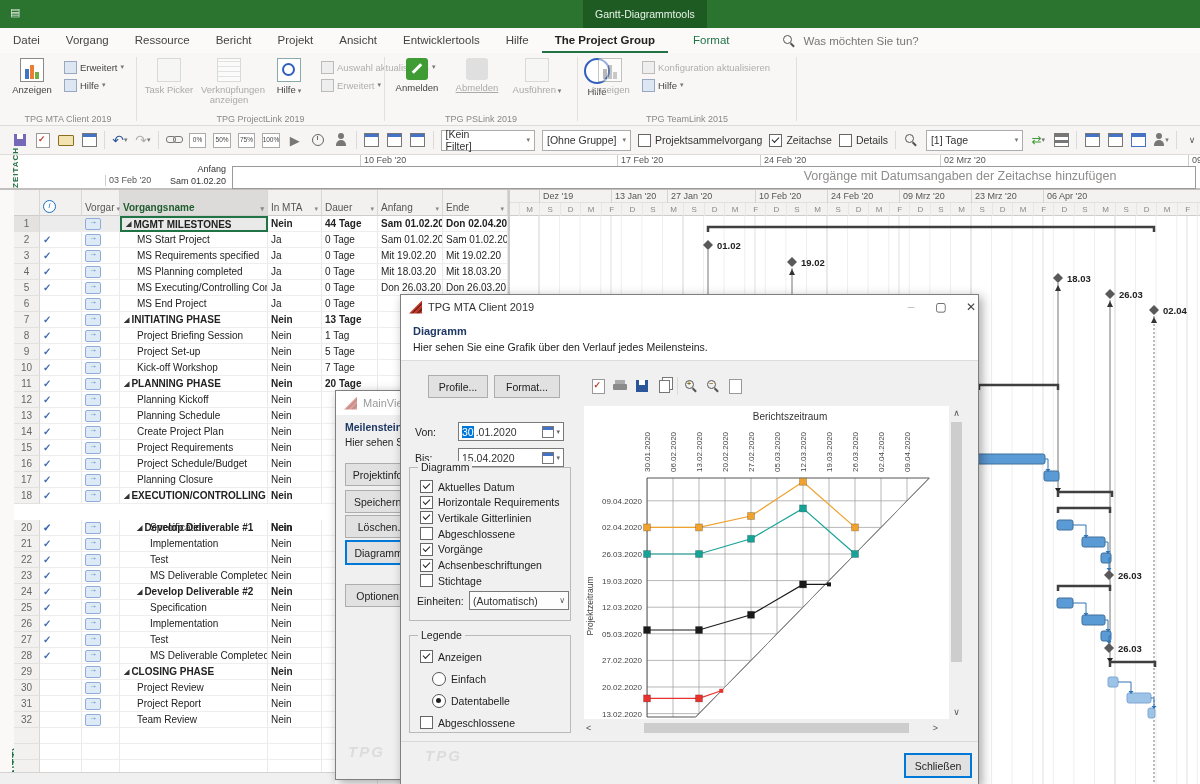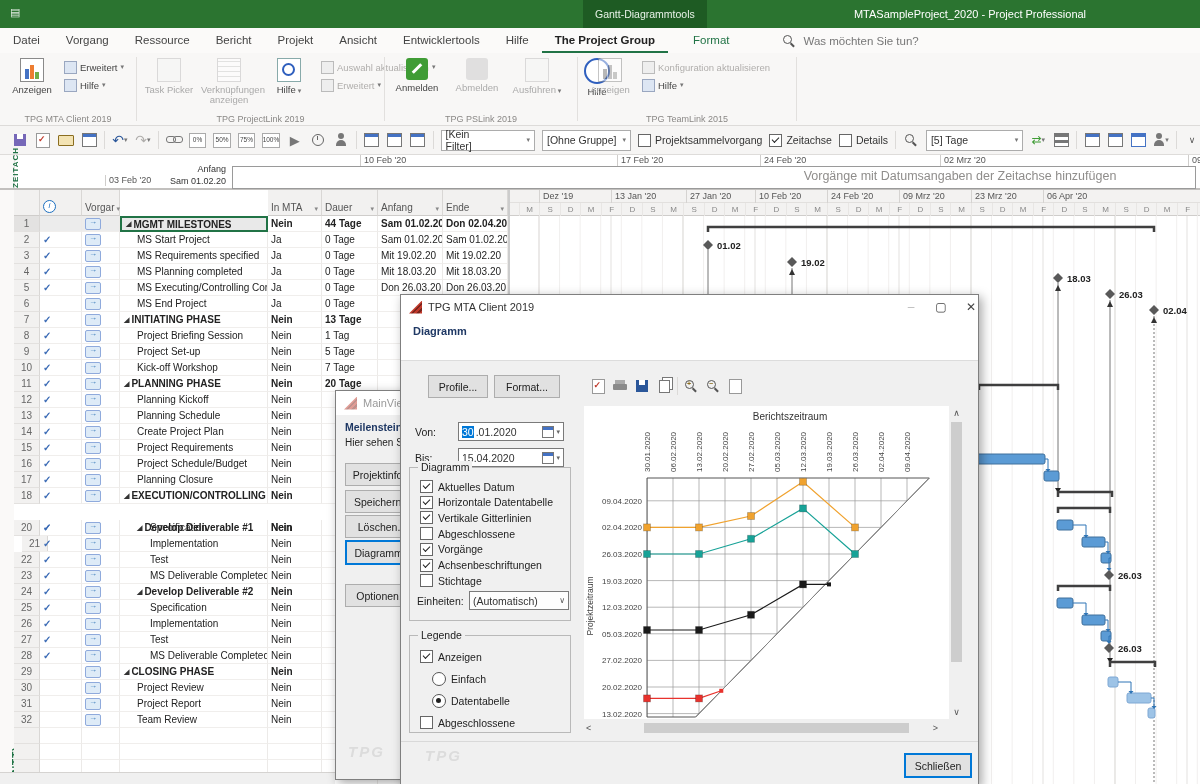--- a/index.html
+++ b/index.html
@@ -148,21 +148,20 @@
   .mv-title{font-size:11px;color:#9a9a9a;}
 </style>
 </head>
 <body>
 
 <div id="screen">
 
   <div class="titlebar">
     <span class="qat-mini">▤</span>
     <span class="tools-chip">Gantt-Diagrammtools</span>
-    <span class="app-title">MTASampleProject_2020  -  Project Professional</span>
   </div>
 
   <div class="menubar">
     <div id="mtabs" style="display:flex;">
         <div class="mtab">Datei</div>
         <div class="mtab">Vorgang</div>
         <div class="mtab">Ressource</div>
         <div class="mtab">Bericht</div>
         <div class="mtab">Projekt</div>
         <div class="mtab">Ansicht</div>
@@ -209,21 +208,21 @@
         <div class="smallbtn dis" style="left: 184px; top: 24px;">
           <span class="sicon gray"></span>
           <span>Erweitert</span>
           <span class="arrowv">▾</span>
         </div>
         <div class="rlabel">TPG ProjectLink 2019</div>
       </div>
       <div class="rdiv" style="left: 384px;"></div>
       <div class="rgroup" style="left: 385px; width: 192px;">
         <div class="bigbtn" style="left: 4px;"><span class="bicon ic-green"></span><span>Anmelden</span></div>
-        <div class="bigbtn dis" style="left: 64px;"><span class="bicon ic-grayb" style="filter: grayscale(1) opacity(0.5);"></span><span>Abmelden</span></div>
+        <div class="bigbtn dis" style="left: 64px; text-decoration: underline;"><span class="bicon ic-grayb" style="filter: grayscale(1) opacity(0.5);"></span><span>Abmelden</span></div>
         <div class="bigbtn dis" style="left: 124px;"><span class="bicon ic-doc" style="filter: grayscale(1) opacity(0.5);"></span><span>Ausführen</span><span class="arrowv"> ▾</span></div>
         <div class="bigbtn" style="left: 184px;"><span class="bicon ic-q"></span><span>Hilfe</span></div>
         <div class="rlabel">TPG PSLink 2019</div>
       </div>
       <div class="rdiv" style="left: 577px;"></div>
       <div class="rgroup" style="left: 578px; width: 218px;">
         <div class="bigbtn dis" style="left: 4px;"><span class="bicon ic-chart" style="filter: grayscale(1) opacity(0.5);">
             <i style="left: 4px; height: 10px; background: rgb(68, 114, 196);"></i>
             <i style="left: 9px; height: 14px; background: rgb(237, 125, 49);"></i>
             <i style="left: 14px; height: 7px; background: rgb(112, 173, 71);"></i>
@@ -318,21 +317,21 @@
       </span>
       <span class="cbrow">
         <span class="cb"></span>
         <span>Details</span>
       </span>
       <span class="qsep"></span>
       <span class="qi">
         <span class="icon-mag"></span>
       </span>
       <span class="combo" style="width: 95px;">
-        <span>[5] Tage</span>
+        <span>[1] Tage</span>
         <span class="arrowv">▾</span>
       </span>
       <span class="qi">
         <span style="color:#3f9c35;font-size:12px;">⇄</span>
         <span class="arrowv">▾</span>
       </span>
       <span class="qi">
         <span style="width:13px;height:12px;border:1px solid #777;background:linear-gradient(#777 0 3px,#fff 3px 6px,#777 6px 9px,#fff 9px);display:inline-block;"></span>
       </span>
       <span class="qsep"></span>
@@ -383,20 +382,24 @@
       <div class="th" style="left: 0px; width: 26px;">
         <span></span>
       </div>
       <div class="th" style="left: 26px; width: 42px;">
         <span class="info-i">i</span>
       </div>
       <div class="th" style="left: 68px; width: 38px;">
         <span>Vorgar</span>
         <span class="hv">▾</span>
       </div>
+      <div class="th selcol" style="left: 106px; width: 148px;">
+        <span>Vorgangsname</span>
+        <span class="hv">▾</span>
+      </div>
       <div class="th" style="left: 254px; width: 54px;">
         <span>In MTA</span>
         <span class="hv">▾</span>
       </div>
       <div class="th" style="left: 308px; width: 56px;">
         <span>Dauer</span>
         <span class="hv">▾</span>
       </div>
       <div class="th" style="left: 364px; width: 65px;">
         <span>Anfang</span>
@@ -721,21 +724,21 @@
         </div>
         <div class="tc" style="left: 106px; width: 148px; padding-left: 30px;">
           <span>Specification</span>
         </div>
         <div class="tc" style="left: 254px; width: 54px;">Nein</div>
         <div class="tc" style="left: 308px; width: 56px;"></div>
         <div class="tc" style="left: 364px; width: 65px;"></div>
         <div class="tc" style="left: 429px; width: 65px;"></div>
       </div>
       <div class="trow" style="top: 346px; left: 0px; width: 494px;">
-        <div class="tc num" style="left: 0px; width: 26px; margin-left: 8px;">21</div>
+        <div class="tc num" style="left: 0px; width: 26px;">21</div>
         <div class="tc" style="left: 26px; width: 42px;">
           <span class="chk">✓</span>
         </div>
         <div class="tc" style="left: 68px; width: 38px;">
           <span class="mode-ic"></span>
         </div>
         <div class="tc" style="left: 106px; width: 148px; padding-left: 30px;">
           <span>Implementation</span>
         </div>
         <div class="tc" style="left: 254px; width: 54px;">Nein</div>
@@ -952,21 +955,21 @@
         <div class="tc" style="left: 308px; width: 56px;"></div>
         <div class="tc" style="left: 364px; width: 65px;"></div>
         <div class="tc" style="left: 429px; width: 65px;"></div>
       </div>
     </div>
 
   <div id="ganttwrap">
     <div class="g-h1" id="g-dates">
         <div class="g-date" style="left: 29px;">Dez '19</div>
         <div class="g-date" style="left: 101px;">13 Jan '20</div>
-        <div class="g-date" style="left: 176px;">27 Jan '20</div>
+        <div class="g-date" style="left: 157px;">27 Jan '20</div>
         <div class="g-date" style="left: 245px;">10 Feb '20</div>
         <div class="g-date" style="left: 317px;">24 Feb '20</div>
         <div class="g-date" style="left: 389px;">09 Mrz '20</div>
         <div class="g-date" style="left: 461px;">23 Mrz '20</div>
         <div class="g-date" style="left: 533px;">06 Apr '20</div>
       </div>
     <div class="g-h2" id="g-days">
         <div class="g-day" style="left: 8.5px;">M</div>
         <div class="g-day" style="left: 29.071px;">S</div>
         <div class="g-day" style="left: 49.642px;">D</div>
@@ -1131,20 +1134,21 @@
   <div class="dlg" id="mtadlg" style="left:400px;top:294px;width:577px;height:490px;z-index:10;">
     <div class="dlg-title">
       <span class="tpg-logo"></span>
       <span class="ttext">TPG MTA Client 2019</span>
     </div>
     <span class="winbtn" style="left:495px;color:#bbb;">–</span>
     <span class="winbtn" style="left:525px;">▢</span>
     <span class="winbtn" style="left:555px;">✕</span>
     <div class="dlg-head">
       <div class="h1">Diagramm</div>
+      <div class="h2">Hier sehen Sie eine Grafik über den Verlauf jedes Meilensteins.</div>
     </div>
 
     <div class="btn" style="left:27px;top:80px;width:58px;height:21px;">Profile...</div>
     <div class="btn" style="left:93px;top:80px;width:64px;height:21px;">Format...</div>
 
     <div class="abs" style="left:188px;top:82px;display:flex;gap:4px;align-items:center;">
       <span class="dti">
           <span class="icon-doccheck"></span>
         </span>
       <span class="dti">
@@ -1192,21 +1196,21 @@
 
     <div class="gbox" style="left:8px;top:172px;width:160px;height:152px;">
       <span class="gtitle">Diagramm</span>
       <div id="dg-items">
           <div class="cbitem" style="left: 10px; top: 12px;">
             <span class="cb on"></span>
             <span>Aktuelles Datum</span>
           </div>
           <div class="cbitem" style="left: 10px; top: 27.7px;">
             <span class="cb on"></span>
-            <span>Horizontale Datentabelle</span>
+            <span>Horizontale Requirements</span>
           </div>
           <div class="cbitem" style="left: 10px; top: 43.4px;">
             <span class="cb on"></span>
             <span>Vertikale Gitterlinien</span>
           </div>
           <div class="cbitem" style="left: 10px; top: 59.1px;">
             <span class="cb"></span>
             <span>Abgeschlossene</span>
           </div>
           <div class="cbitem" style="left: 10px; top: 74.8px;">

